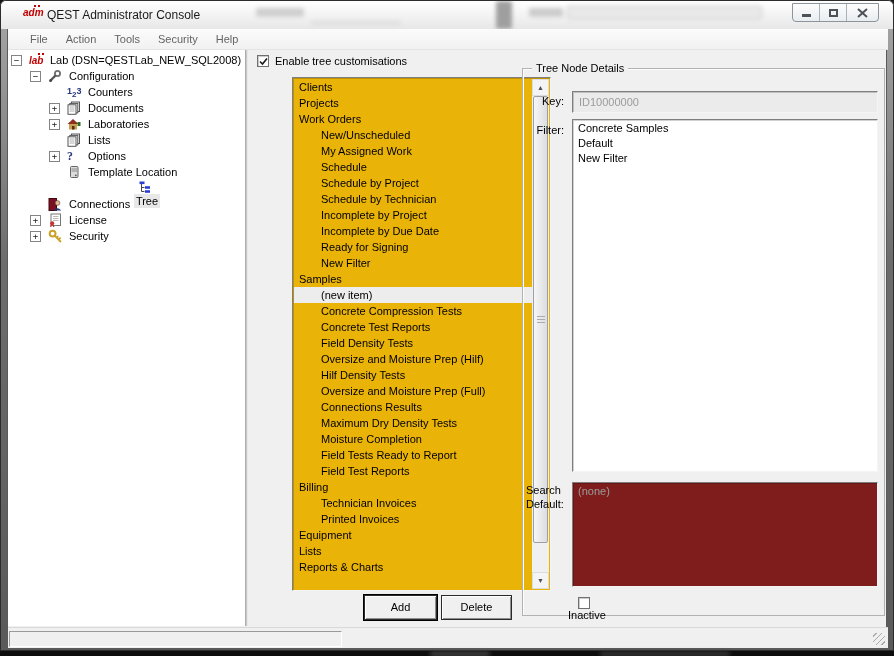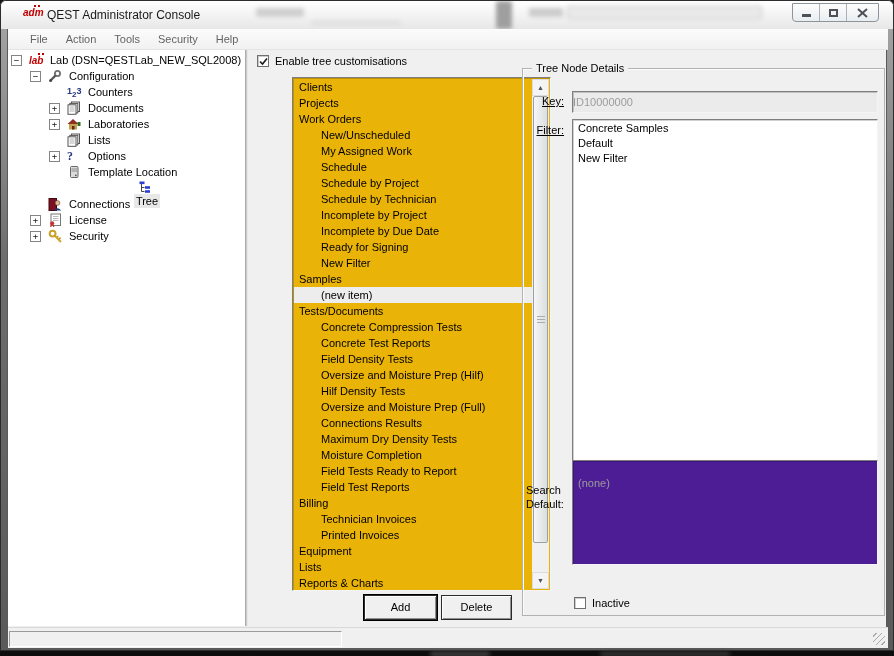--- a/index.html
+++ b/index.html
@@ -86,30 +86,30 @@
 
   .btn { position:absolute; height:25px; background:#f0f0f0; border:1px solid #2a2a2a;
          box-shadow:inset 1px 1px 0 #ffffff, inset -1px -1px 0 #8f8f8f;
          text-align:center; line-height:23px; }
   .btn.default { box-shadow:0 0 0 1px #000, inset 1px 1px 0 #ffffff, inset -1px -1px 0 #8f8f8f; }
 
   #groupbox { position:absolute; left:514px; top:39px; width:363px; height:548px;
               border:1px solid #b2b2b2; box-shadow:inset 1px 1px 0 #fdfdfd; }
   #group-title { position:absolute; left:524px; top:33px; background:#f0f0f0; padding:0 4px; }
 
-  .fld-label { position:absolute; text-align:right; width:52px;text-decoration:underline; }
+  .fld-label { position:absolute; text-align:right; width:52px; }
   #key-field { position:absolute; left:564px; top:62px; width:306px; height:22px;
-               background:#ebebeb; color:#9c9c9c; line-height:20px; }
+               background:#ebebeb; color:#9c9c9c; line-height:20px; padding-left:6px; }
   #filter-box { position:absolute; left:564px; top:90px; width:306px; height:353px; background:#fff;
                 padding:1px 0 0 5px; }
   .filter-item { height:15px; line-height:15px; }
   #search-label { position:absolute; left:518px; top:454px; text-align:left; line-height:14px; }
-  #search-box { position:absolute; left:564px; top:431px; width:306px; height:105px; background:#4c1d95;
-                padding:16px 0 0 5px; color:#9c9c9c; }
-  #inactive-row { position:absolute; left:566px; top:568px; display:flex; align-items:center; }
+  #search-box { position:absolute; left:564px; top:453px; width:306px; height:105px; background:#7f1d1d;
+                padding:2px 0 0 5px; color:#9c9c9c; }
+  #inactive-row { position:absolute; left:554px; top:568px; display:flex; align-items:center;flex-direction:column; }
 
   #statusbar { position:absolute; left:0; top:598px; width:880px; height:21px;
                background:#f0f0f0; border-top:1px solid #d9d9d9; }
   #status-panel { position:absolute; left:1px; top:3px; width:333px; height:16px;
                   border:1px solid; border-color:#9a9a9a #fff #fff #9a9a9a; }
   #resize-grip { position:absolute; right:3px; bottom:3px; width:12px; height:12px;
                  background:repeating-linear-gradient(135deg,transparent 0 2px,#ababab 2px 3px,transparent 3px 4px); }
 
   #desktop-strip { position:absolute; left:0; top:651px; width:894px; height:5px; background:#0d0d0d; }
 </style>
@@ -297,21 +297,20 @@
           <div class="list-row ind">My Assigned Work</div>
           <div class="list-row ind">Schedule</div>
           <div class="list-row ind">Schedule by Project</div>
           <div class="list-row ind">Schedule by Technician</div>
           <div class="list-row ind">Incomplete by Project</div>
           <div class="list-row ind">Incomplete by Due Date</div>
           <div class="list-row ind">Ready for Signing</div>
           <div class="list-row ind">New Filter</div>
           <div class="list-row">Samples</div>
           <div class="list-row ind sel">(new item)</div>
-          <div class="list-row">Tests/Documents</div>
           <div class="list-row ind">Concrete Compression Tests</div>
           <div class="list-row ind">Concrete Test Reports</div>
           <div class="list-row ind">Field Density Tests</div>
           <div class="list-row ind">Oversize and Moisture Prep (Hilf)</div>
           <div class="list-row ind">Hilf Density Tests</div>
           <div class="list-row ind">Oversize and Moisture Prep (Full)</div>
           <div class="list-row ind">Connections Results</div>
           <div class="list-row ind">Maximum Dry Density Tests</div>
           <div class="list-row ind">Moisture Completion</div>
           <div class="list-row ind">Field Tests Ready to Report</div>

